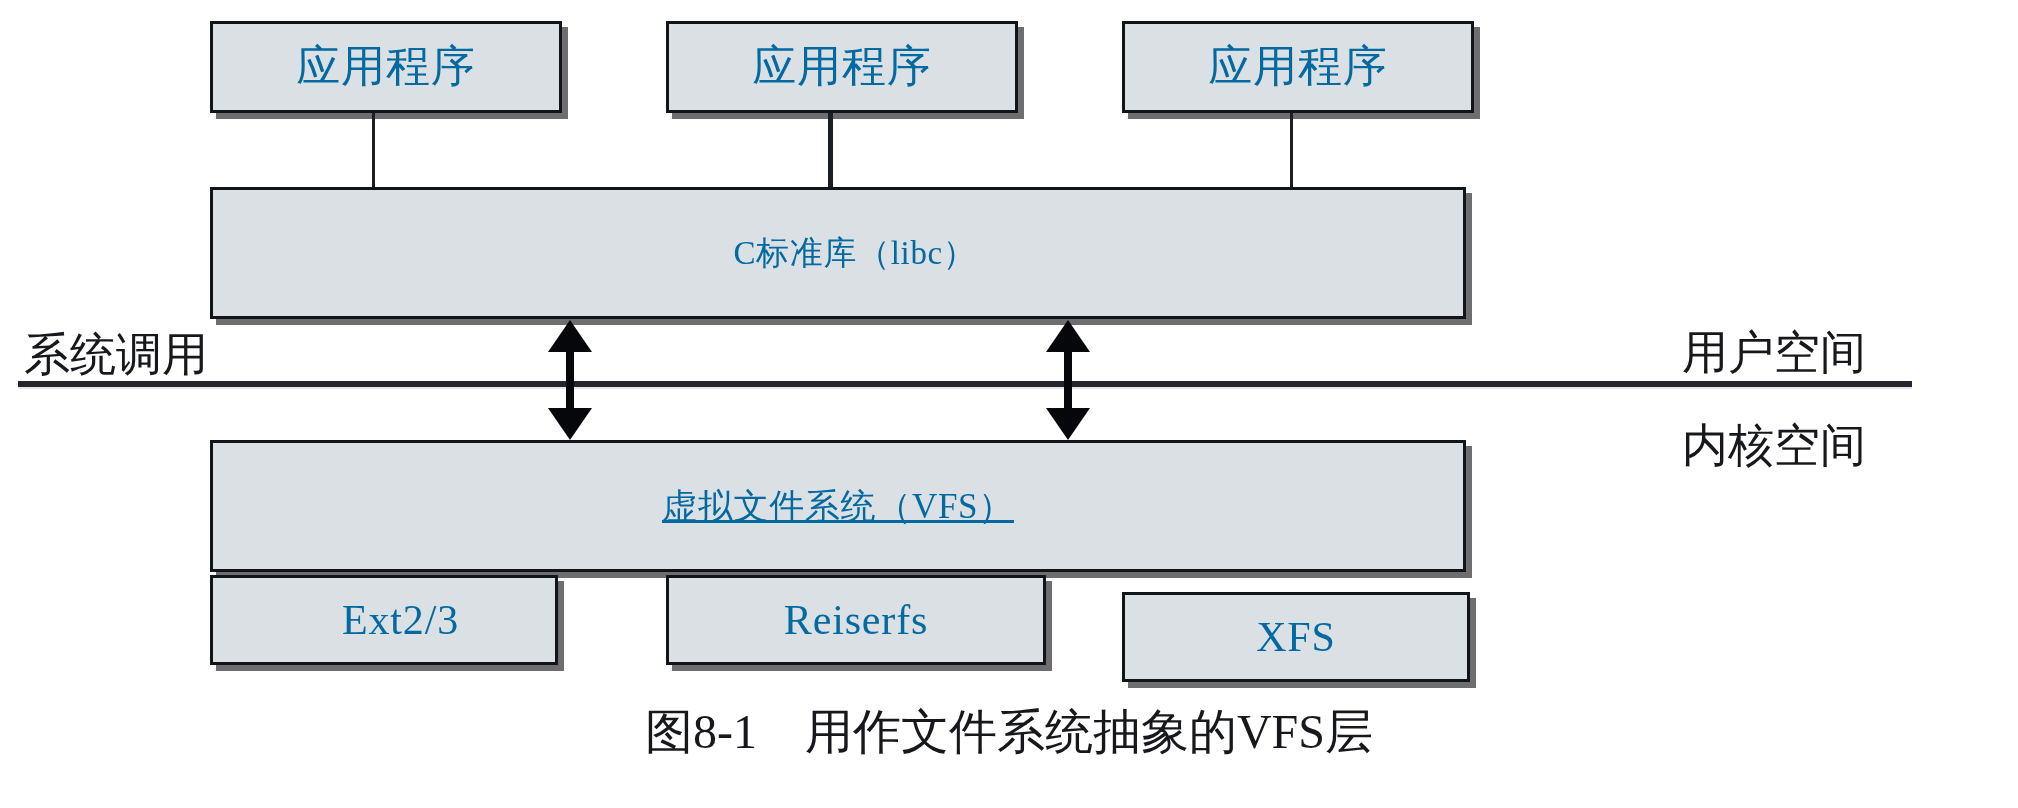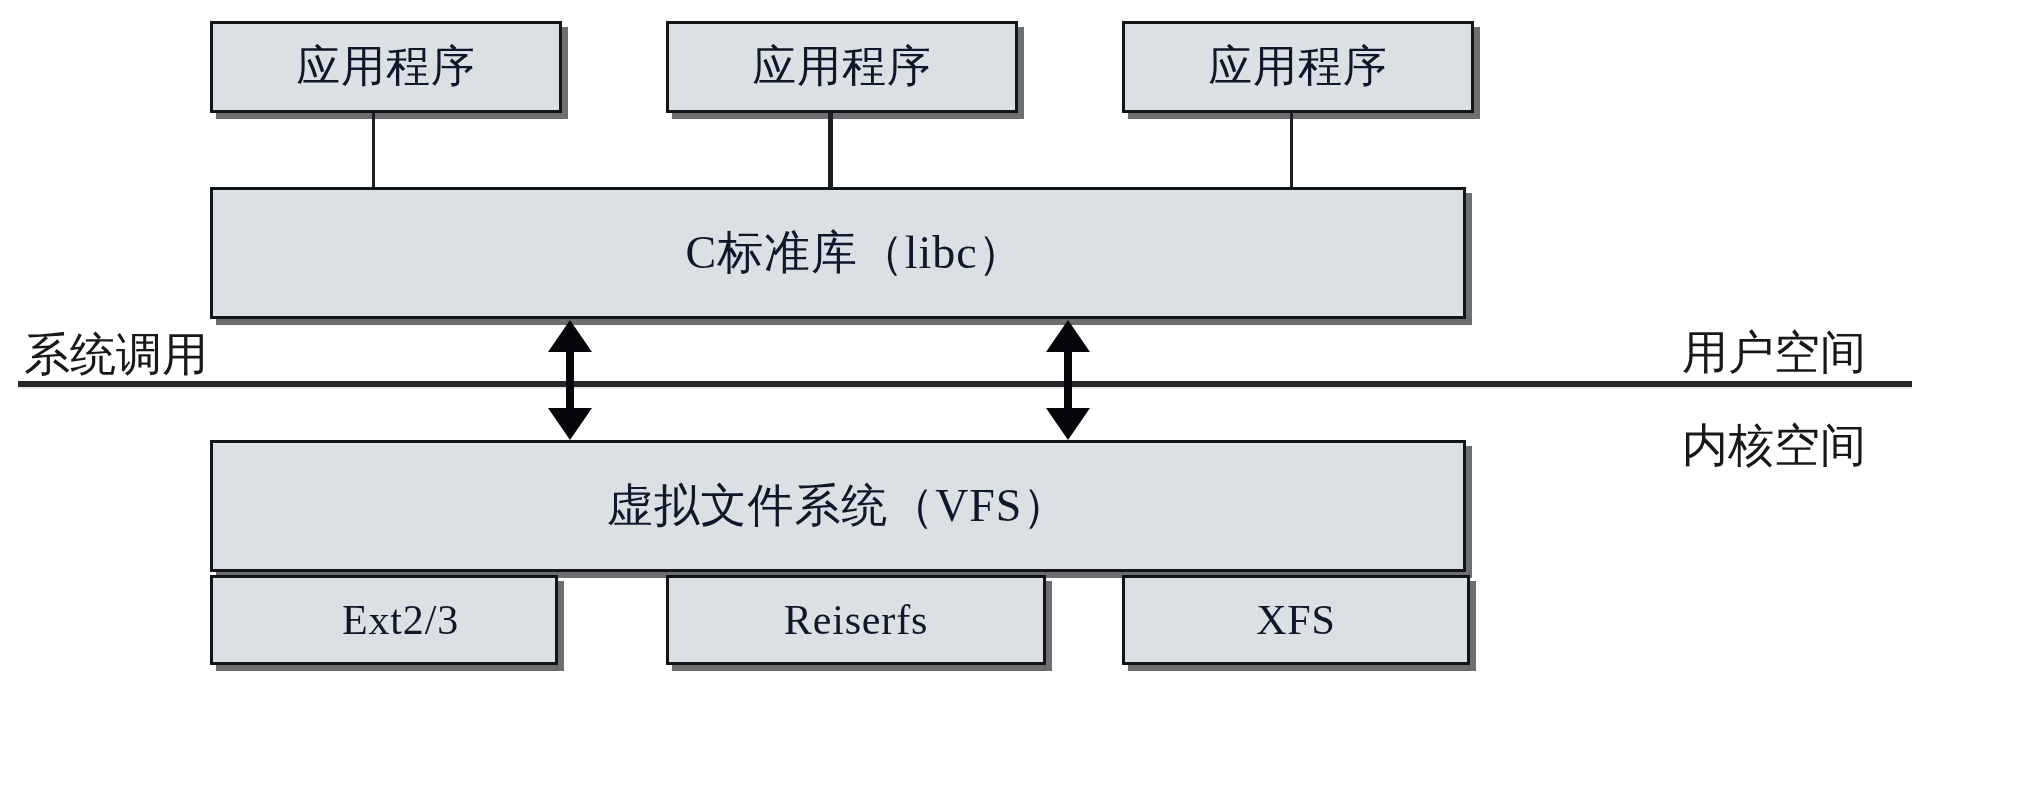--- a/index.html
+++ b/index.html
@@ -29,55 +29,55 @@
     border: 3px solid #111418;
     box-shadow: 6px 6px 0 0 #6e6e70;
     display: flex;
     align-items: center;
     justify-content: center;
     line-height: 1;
   }
   .box .label {
     display: block;
     white-space: nowrap;
-    color: #0f172a;
+    color: #0369a1;
     letter-spacing: 0.02em;
   }
 
   
   .app-box { top: 21px; height: 92px; }
   .app-box .label { font-size: 44px; }
   #app-0 { left: 210px;  width: 352px; }
   #app-1 { left: 666px;  width: 352px; }
   #app-2 { left: 1122px; width: 352px; }
 
   
   #libc-box {
     left: 210px;
     top: 187px;
     width: 1256px;
     height: 132px;
   }
-  #libc-box .label { font-size: 46px; margin-left: 34px; }
+  #libc-box .label { font-size: 33px; margin-left: 34px; }
 
   
   #vfs-box {
     left: 210px;
     top: 440px;
     width: 1256px;
     height: 132px;
   }
-  #vfs-box .label { font-size: 46px; }
+  #vfs-box .label { font-size: 35px; text-decoration: underline; }
 
   
   .fs-box { top: 575px; height: 90px; }
   .fs-box .label { font-size: 42px; }
   #fs-0 { left: 210px;  width: 348px; padding-left: 33px; }
   #fs-1 { left: 666px;  width: 380px; }
-  #fs-2 { left: 1122px; width: 348px; }
+  #fs-2 { left: 1122px; width: 348px; margin-top: 17px; }
 
   
   .connector {
     position: absolute;
     width: 3px;
     background: #1b1e22;
     top: 113px;
     height: 76px;
   }
   #conn-0 { left: 372px; }
@@ -201,14 +201,15 @@
   <div class="box fs-box" id="fs-0">
     <span class="label">Ext2/3</span>
   </div>
   <div class="box fs-box" id="fs-1">
     <span class="label">Reiserfs</span>
   </div>
   <div class="box fs-box" id="fs-2">
     <span class="label">XFS</span>
   </div>
 
+  <div id="caption">图8-1　用作文件系统抽象的VFS层</div>
 
 </div>
 
 </body></html>

